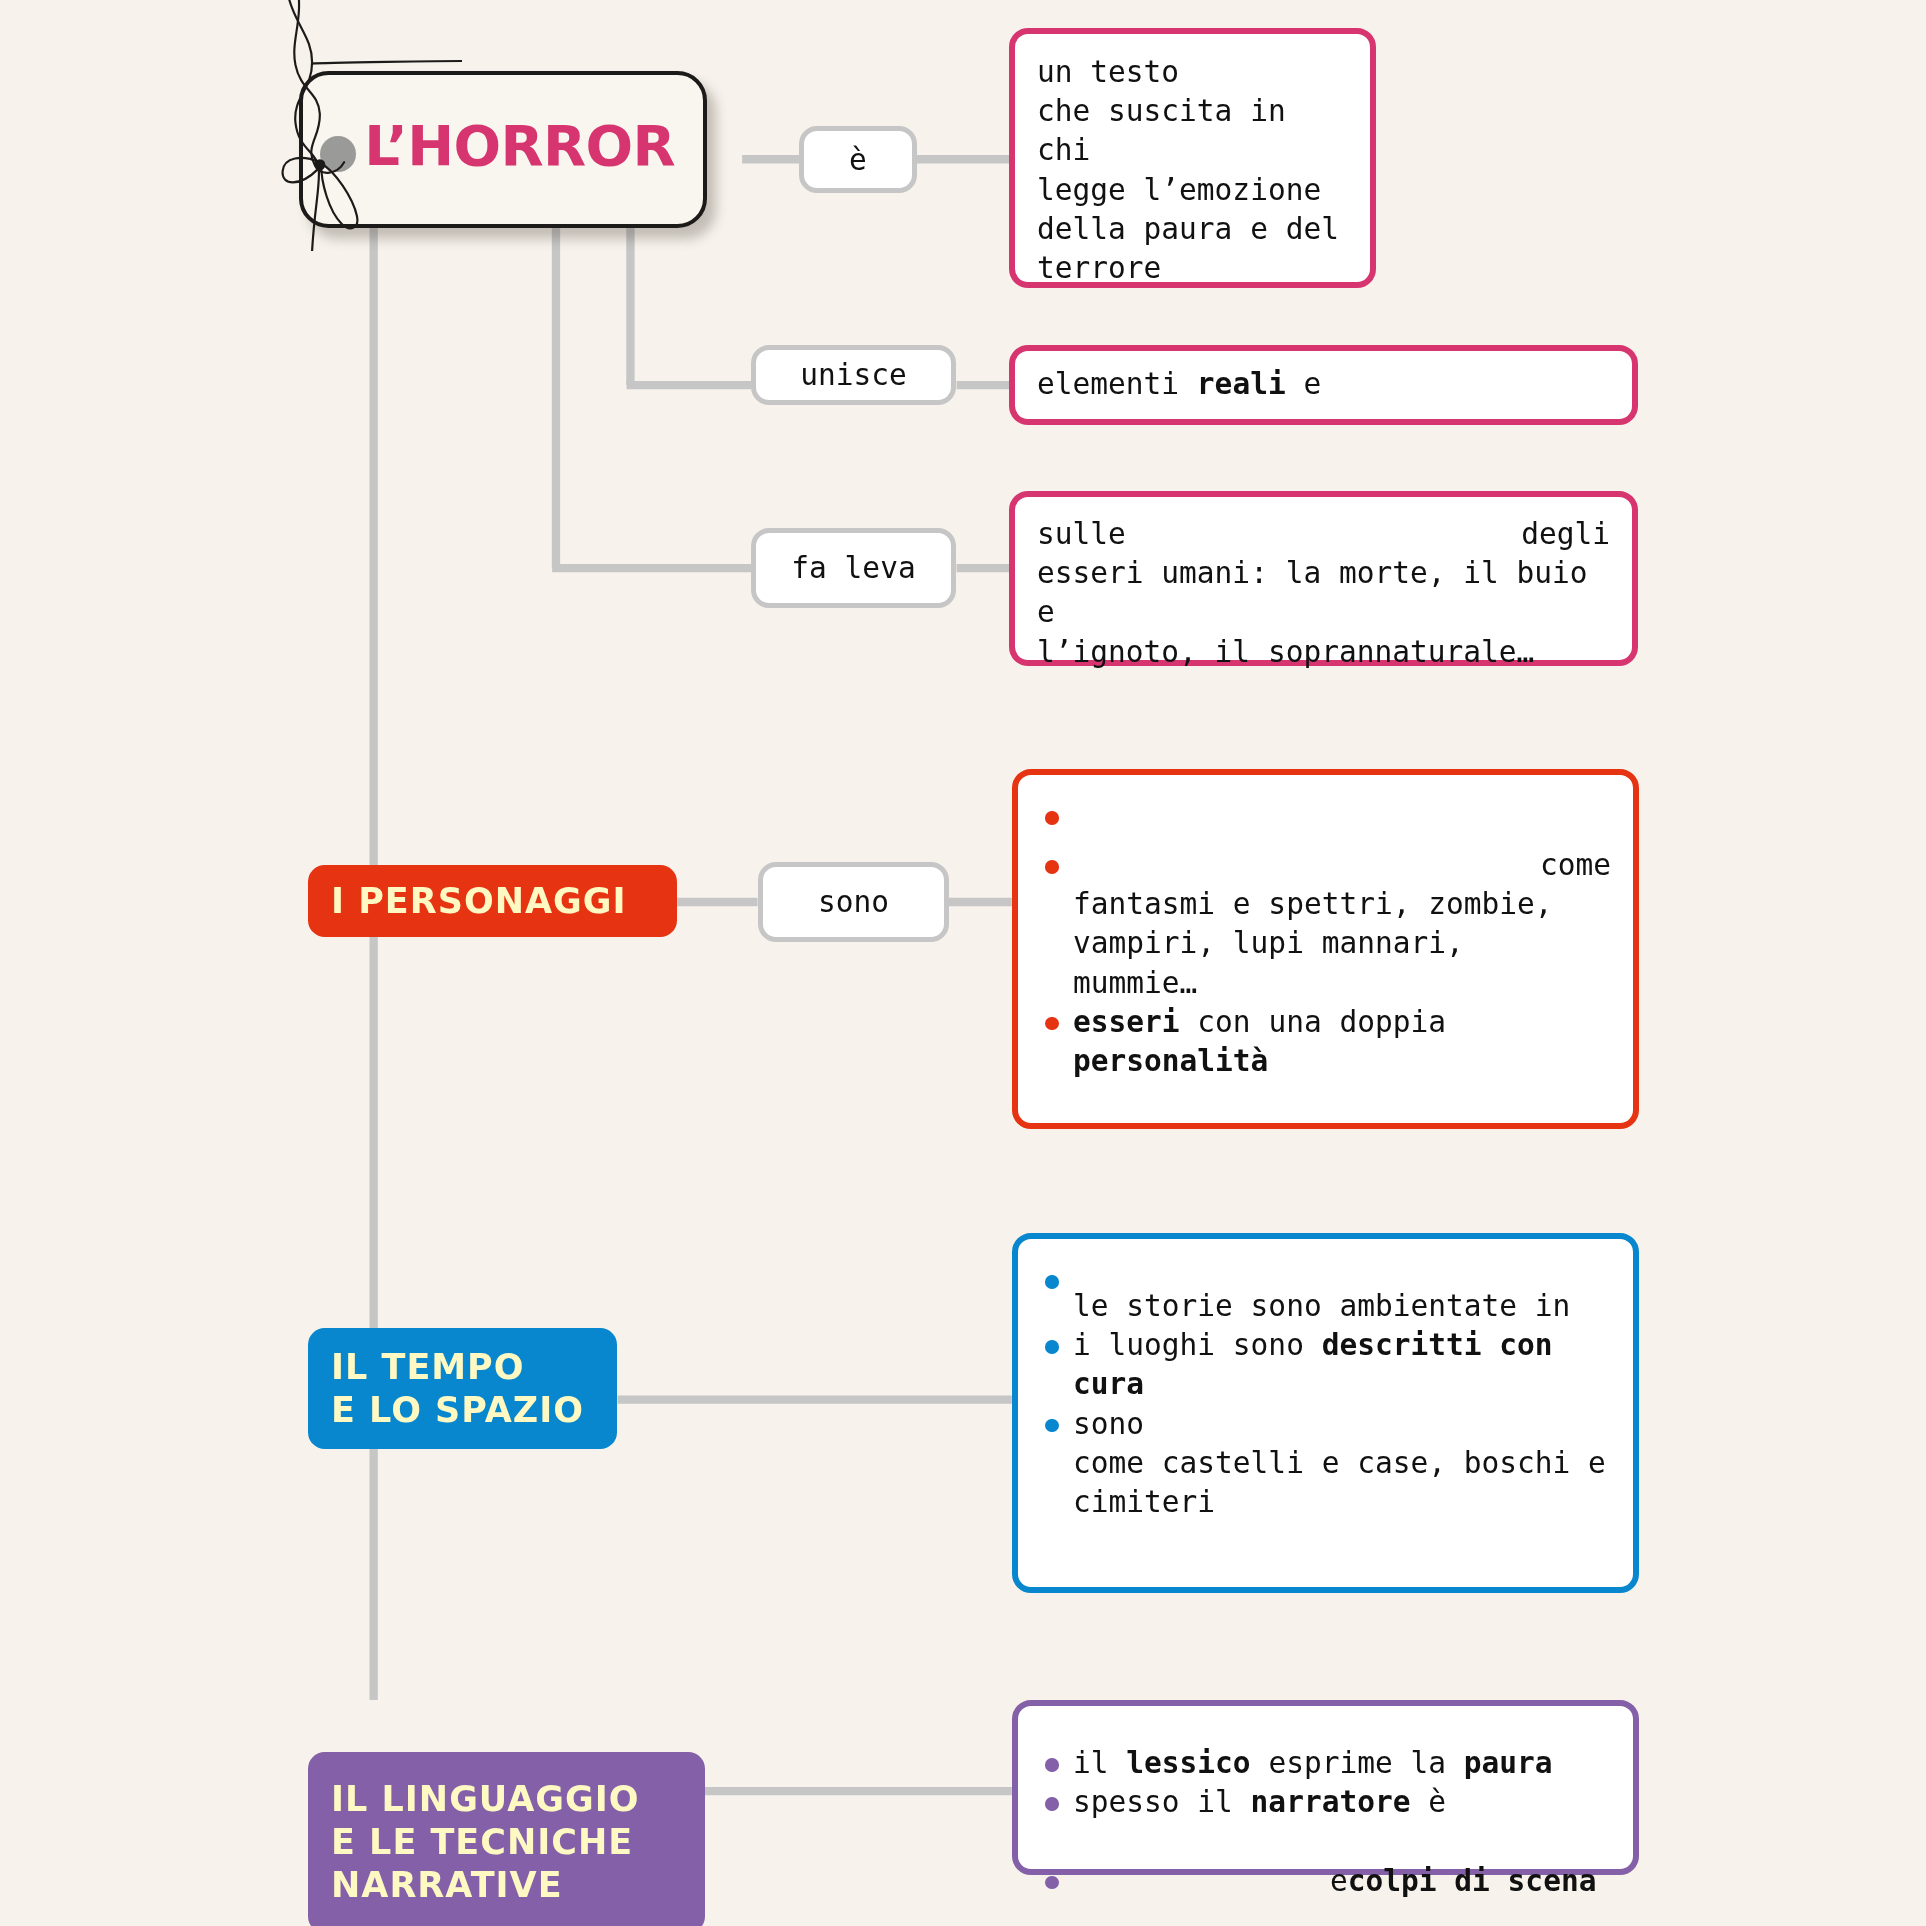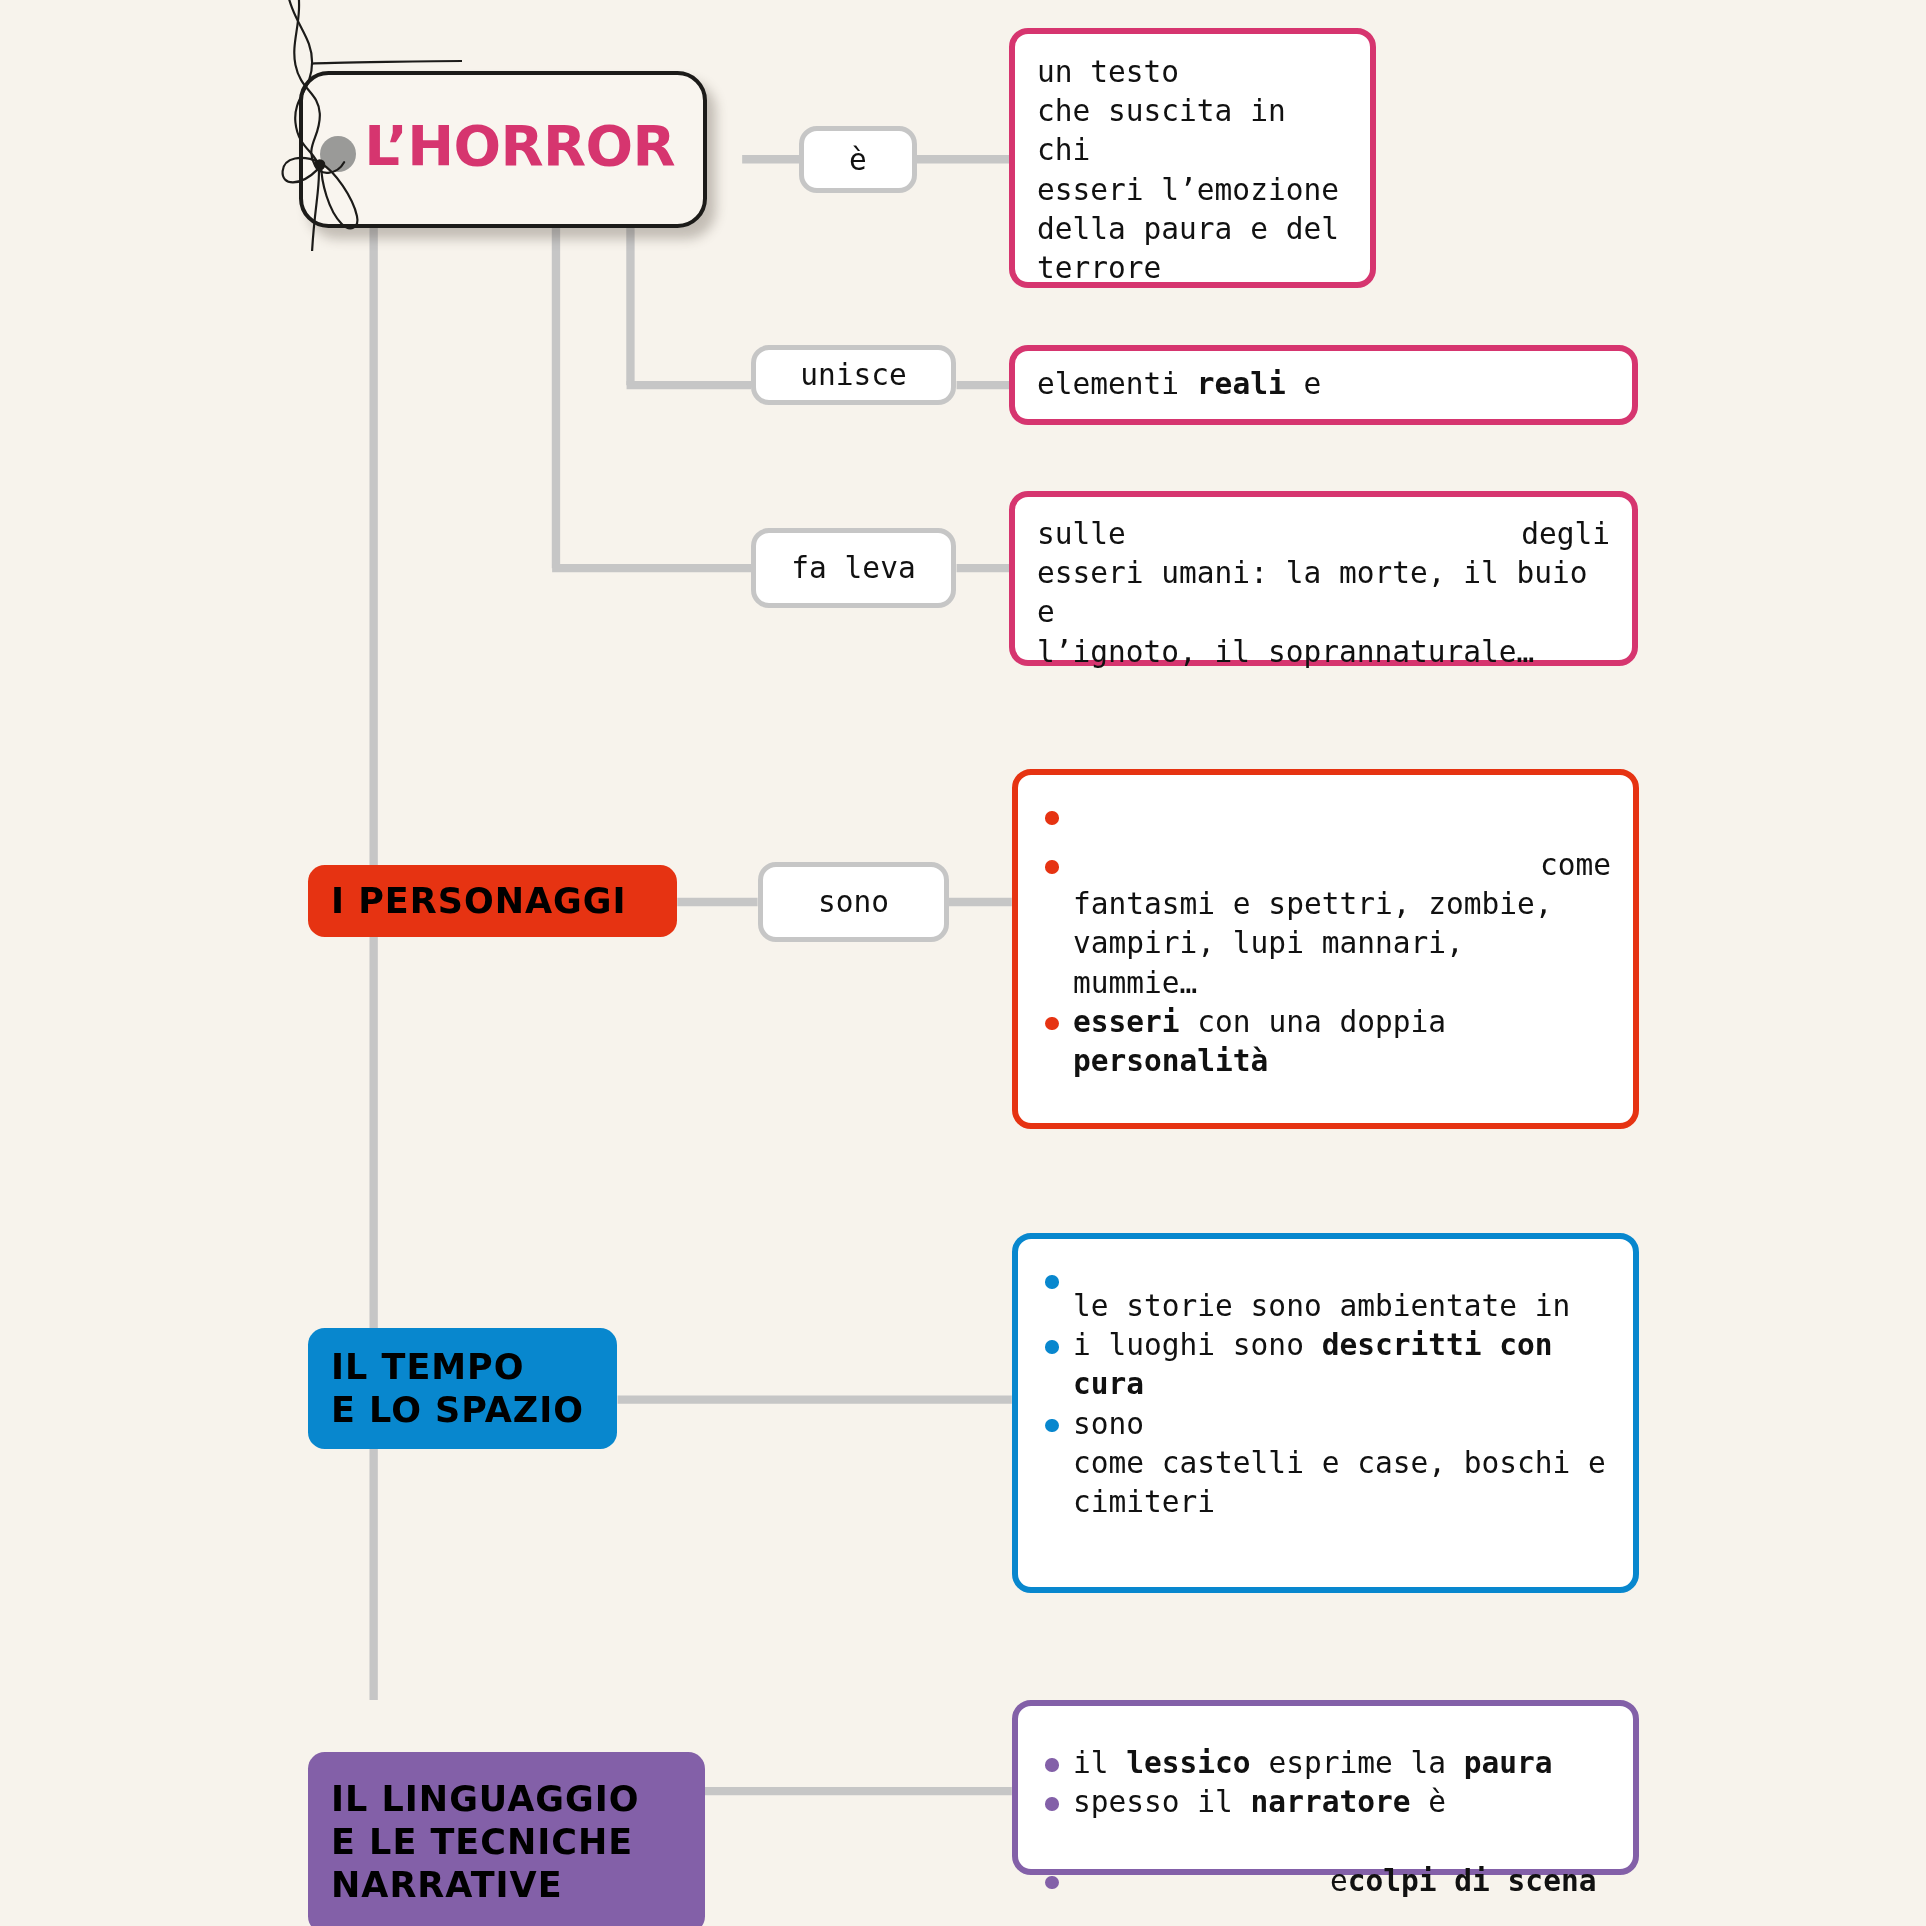--- a/index.html
+++ b/index.html
@@ -91,21 +91,21 @@
   .red    .bl li::before { background: #E63312; }
   .blue   .bl li::before { background: #0887CE; }
   .purple .bl li::before { background: #8360A8; }
 
   
   .chip {
     position: absolute;
     border-radius: 16.7px;
     z-index: 5;
     display: flex; flex-direction: column; justify-content: center;
-    color: #000000;
+    color: #fef9c3;
     font-family: "DejaVu Sans", sans-serif;
     font-weight: bold;
     font-size: 35px;
     letter-spacing: 1px;
     line-height: 1.22;
     padding: 13px 23px;
   }
   .chip.red    { background: #E63312; }
   .chip.blue   { background: #0887CE; }
   .chip.purple { background: #8360A8; }
@@ -168,21 +168,21 @@
 
   <div class="pill" style="left:751px; top:345px; width:205px; height:60px;">unisce</div>
 
   <div class="pill" style="left:751px; top:528px; width:205px; height:80px;">fa leva</div>
 
   <div class="pill" style="left:758px; top:862px; width:191px; height:80px;">sono</div>
 
   <div class="cbox pink" style="left:1009px; top:28px; width:367px; height:260px; padding-top:19px;">
     <div>un testo</div>
     <div>che suscita in chi</div>
-    <div>esseri l’emozione</div>
+    <div>legge l’emozione</div>
     <div>della paura e del</div>
     <div>terrore</div>
   </div>
 
   <div class="cbox pink" style="left:1009px; top:345px; width:629px; height:80px; display:flex; align-items:center;">
     <div>
       <span>elementi </span><b>reali</b><span> e</span><span class="blank" style="width:231px;"></span>
     </div>
   </div>
 

